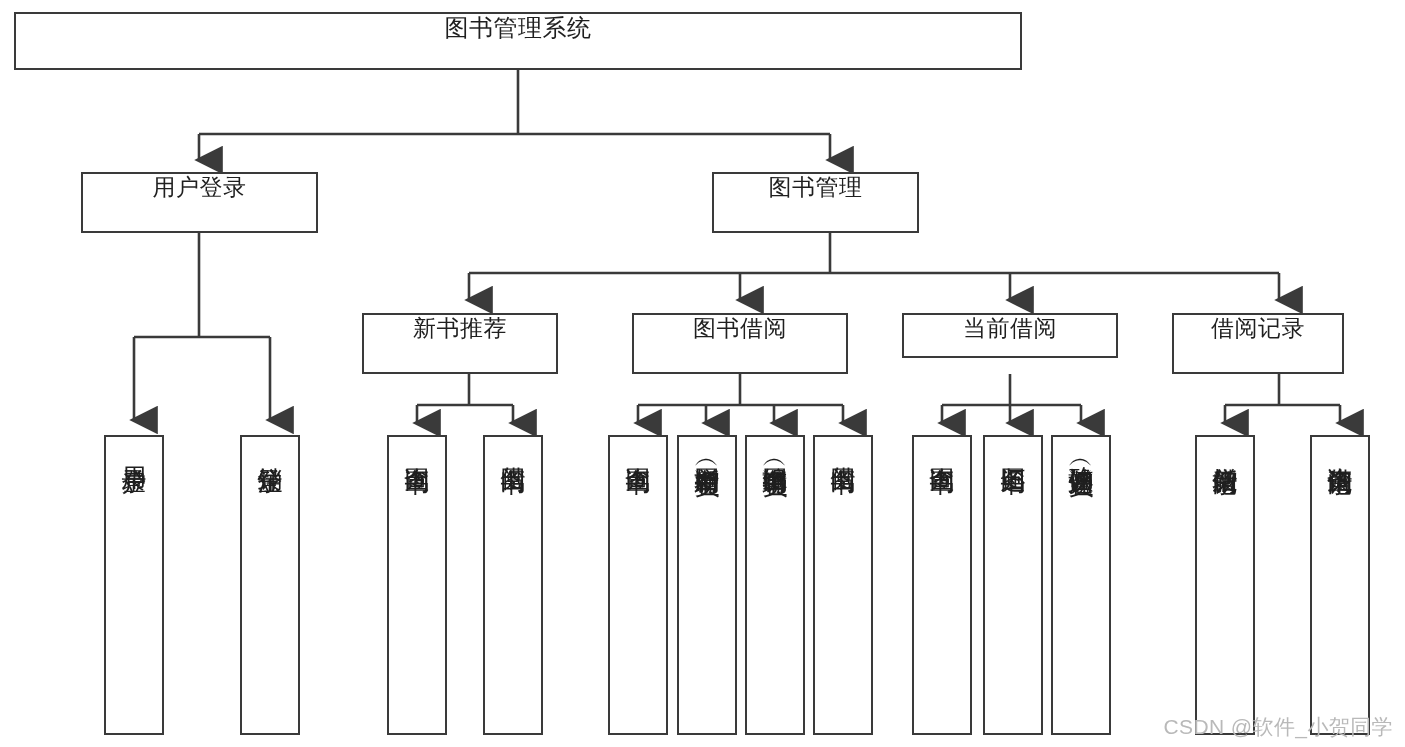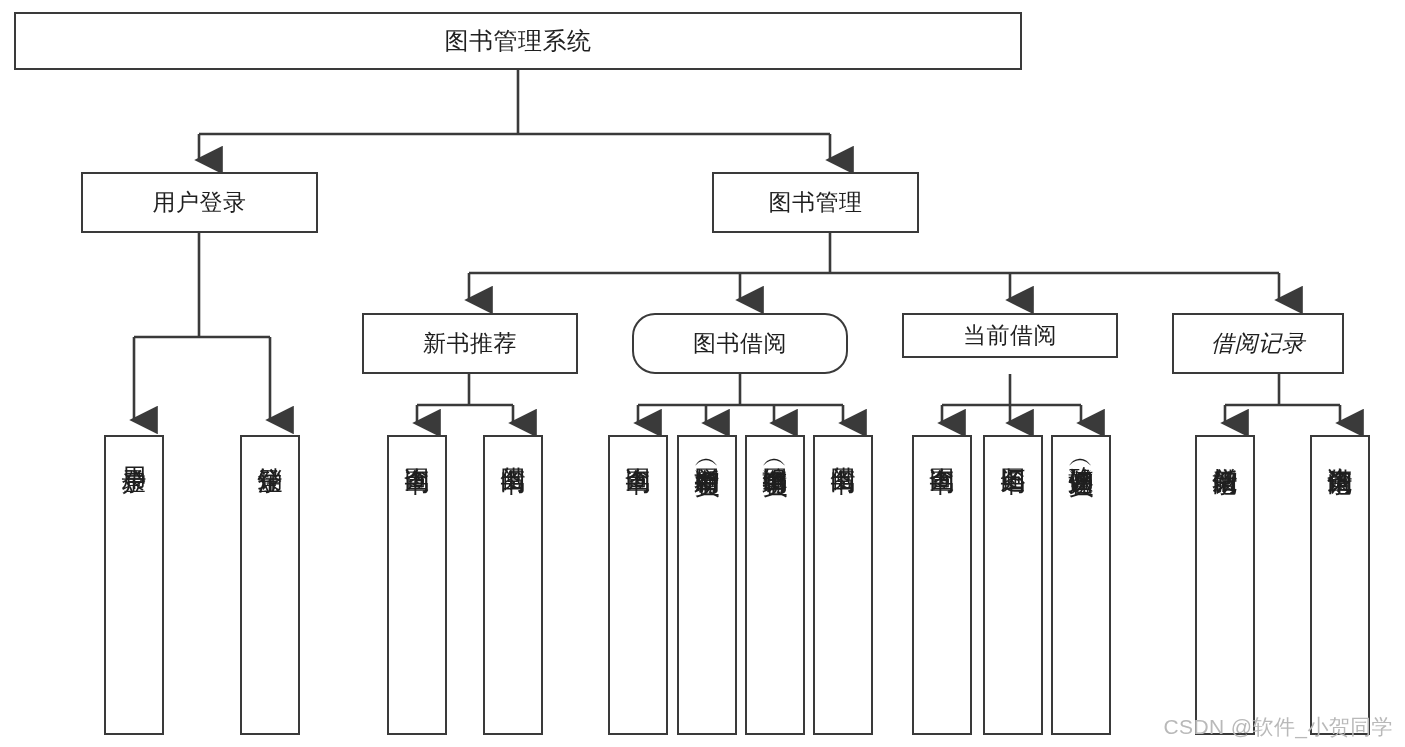--- a/index.html
+++ b/index.html
@@ -23,21 +23,20 @@
     height: 747px;
     pointer-events: none;
   }
   .node {
     position: absolute;
     box-sizing: border-box;
     border: 2.5px solid #3a3a3a;
     background: #ffffff;
     color: #1f1f1f;
     display: flex;
-    align-items: center;
     justify-content: center;
     z-index: 2;
   }
   .node .lbl {
     display: block;
     text-align: center;
     line-height: 1.18;
     letter-spacing: 0.5px;
   }
   
@@ -131,30 +130,30 @@
     <span class="lbl">图书管理系统</span>
   </div>
 
   <div class="node h" style="left:81px; top:172px; width:237px; height:61px;">
     <span class="lbl">用户登录</span>
   </div>
   <div class="node h" style="left:712px; top:172px; width:207px; height:61px;">
     <span class="lbl">图书管理</span>
   </div>
 
-  <div class="node h" style="left:362px; top:313px; width:216px; height:61px;">
+  <div class="node h" style="left:362px; top:313px; width:196px; height:61px;">
     <span class="lbl">新书推荐</span>
   </div>
-  <div class="node h" style="left:632px; top:313px; width:216px; height:61px;border-radius:23px;">
+  <div class="node h" style="left:632px; top:313px; width:216px; height:61px;">
     <span class="lbl">图书借阅</span>
   </div>
   <div class="node h" style="left:902px; top:313px; width:216px; height:45px;">
     <span class="lbl">当前借阅</span>
   </div>
-  <div class="node h" style="left:1172px; top:313px; width:172px; height:61px;font-style:italic;">
+  <div class="node h" style="left:1172px; top:313px; width:172px; height:61px;">
     <span class="lbl">借阅记录</span>
   </div>
 
   <div class="node v" style="left:104px; top:435px; width:60px; height:300px;">
     <span class="lbl">用户登录</span>
   </div>
   <div class="node v" style="left:240px; top:435px; width:60px; height:300px;">
     <span class="lbl">注销登录</span>
   </div>
 

